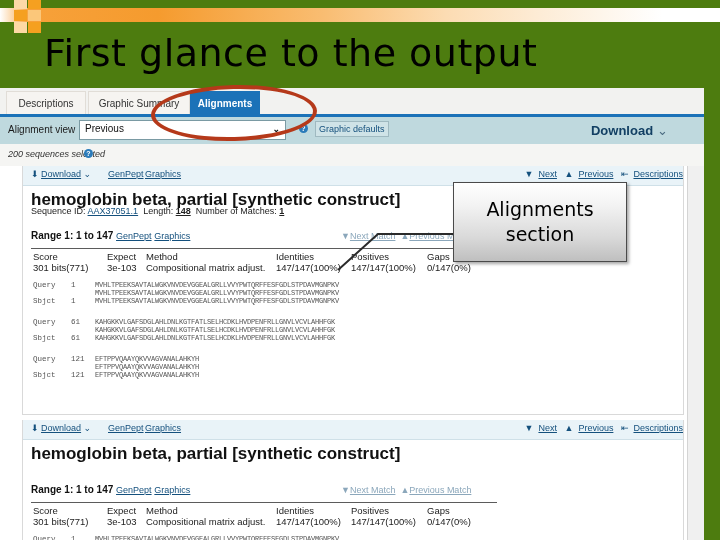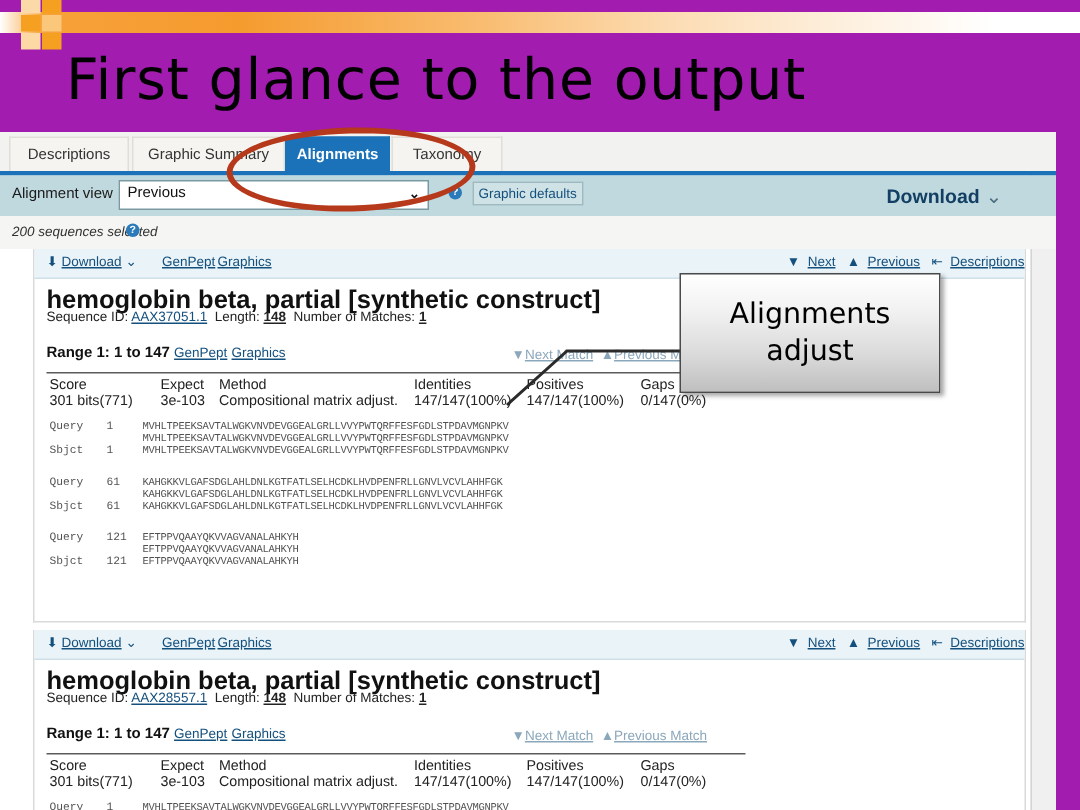--- a/index.html
+++ b/index.html
@@ -1,21 +1,21 @@
 <!DOCTYPE html>
 <html><head>
 <meta charset="utf-8">
 <style>
   html,body{margin:0;padding:0;}
   body{
     width:720px;height:540px;overflow:hidden;background:#ffffff;
     font-family:"Liberation Sans", sans-serif;
     -webkit-font-smoothing:none;
   }
-  .slide{position:relative;width:720px;height:540px;overflow:hidden;background:#a21caf;}
+  .slide{position:relative;width:720px;height:540px;overflow:hidden;background:#4d7c0f;}
 
   
   .logo{position:absolute;left:0;top:0;width:150px;height:40px;}
   .logo .bar{position:absolute;left:0;top:8px;width:720px;height:14px;
     background:linear-gradient(to right,#ffffff 0%,#f7a13a 4%,#f59b2e 22%,#f9bd72 45%,#fcdcb3 62%,#fdecd6 75%,#ffffff 92%);}
   .logo .sq{position:absolute;background:#f5a020;}
   .s1{left:14px;top:0px;width:13px;height:9px;background:#fcd9a8 !important;}
   .s2{left:28px;top:0px;width:13px;height:9px;background:#f5a020 !important;}
   .s4{left:14px;top:10px;width:13px;height:11px;background:#f5a020 !important;}
   .s5{left:28px;top:10px;width:13px;height:11px;background:#fbc77a !important;}
@@ -131,21 +131,20 @@
   <div class="title">First glance to the output</div>
 
   <div class="shot">
 
     <div class="scrollcol"></div>
 
     <div class="tabbar">
       <div class="tab t-desc">Descriptions</div>
       <div class="tab t-graph">Graphic Summary</div>
       <div class="tab t-align active">Alignments</div>
-      <div class="tab t-tax">Taxonomy</div>
     </div>
 
     <div class="viewbar"></div>
     <div class="viewlabel">Alignment view</div>
     <div class="select">
       <span class="val">Previous</span>
       <span class="chev">⌄</span>
     </div>
     <div class="qmark q1">?</div>
     <div class="restore">Graphic defaults</div>
@@ -236,28 +235,20 @@
         <span class="glink g1">GenPept</span>
         <span class="glink g2">Graphics</span>
         <span class="navtop">
           <span class="ar">▼</span><span>Next</span>
           <span class="ar">▲</span><span>Previous</span>
           <span class="ar">⇤</span><span>Descriptions</span>
         </span>
       </div>
 
       <div class="defline" style="top:24px">hemoglobin beta, partial [synthetic construct]</div>
-      <div class="metaline" style="top:40px">
-        <span>Sequence ID:</span>
-        <a>AAX28557.1</a>
-        &nbsp;<span>Length:</span>
-        <b>148</b>
-        &nbsp;<span>Number of Matches:</span>
-        <b>1</b>
-      </div>
 
       <div class="rangeline" style="top:64px">
         <span>Range 1: 1 to 147</span>
         <a>GenPept</a>
         <a>Graphics</a>
       </div>
       <div class="rangenav" style="left:318px;top:65px">
         ▼<span>Next Match</span>
         &nbsp;▲<span>Previous Match</span>
       </div>
@@ -286,17 +277,17 @@
 
   <div class="ellipse"></div>
 
   <svg class="leader" viewBox="0 0 125 56">
     <polyline points="2,54 42,18 124,18" fill="none" stroke="#2b2b2b" stroke-width="2"></polyline>
   </svg>
 
   <div class="callout">
     <div class="ctxt">
       <div>Alignments</div>
-      <div>adjust</div>
+      <div>section</div>
     </div>
   </div>
 
 </div>
 
 </body></html>

